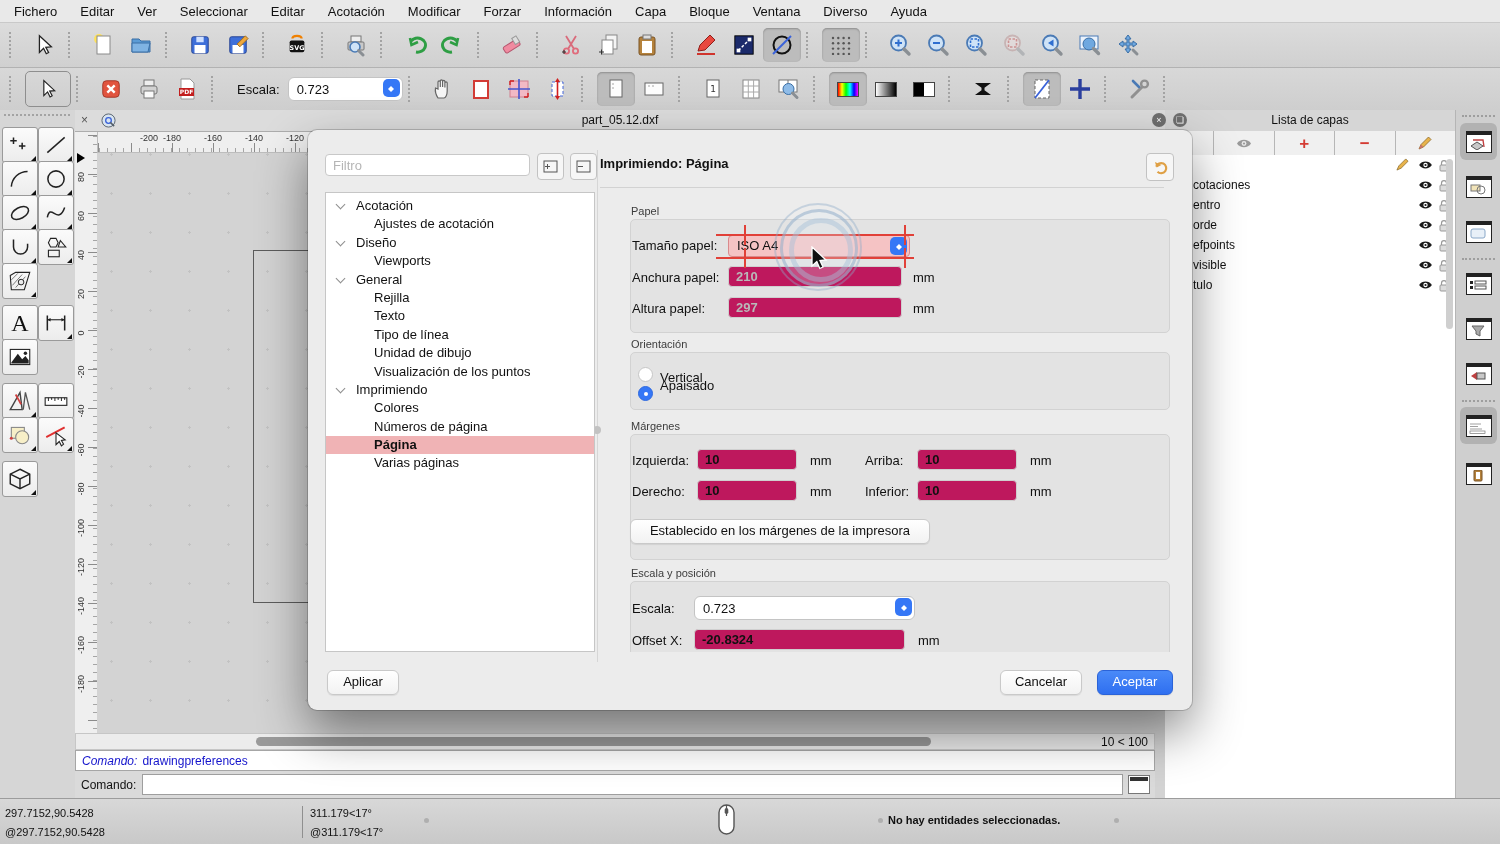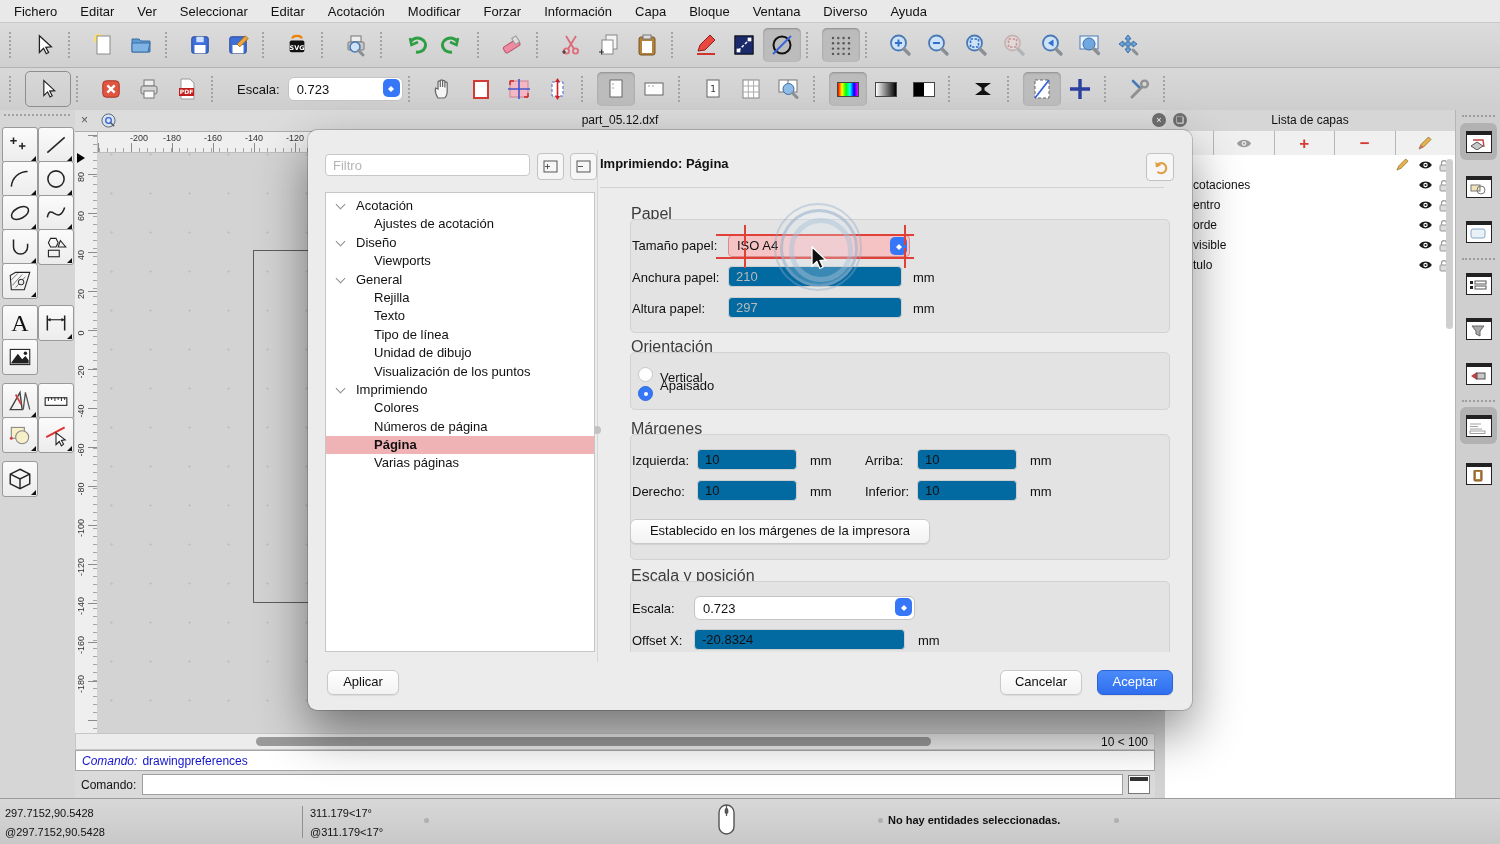--- a/index.html
+++ b/index.html
@@ -118,25 +118,25 @@
   #splitdot{position:absolute;left:285px;top:296px;width:8px;height:8px;border-radius:50%;background:#C2C2C2;}
   #tree{position:absolute;left:17px;top:62px;width:270px;height:460px;background:#fff;border:1px solid #C6C6C6;
         box-sizing:border-box;font-size:13px;padding-top:4px;}
   .trow{position:relative;height:18.4px;line-height:18.4px;white-space:nowrap;}
   .trow .txt1{margin-left:30px;}
   .trow .txt2{margin-left:48px;}
   .trow.sel{background:#F0B3B5;font-weight:bold;}
   .chev{position:absolute;left:11px;top:4px;width:6px;height:6px;border-right:1.6px solid #8E8E8E;
         border-bottom:1.6px solid #8E8E8E;transform:rotate(45deg);}
   #content{position:absolute;left:292px;top:62px;width:572px;height:460px;overflow:hidden;}
-  .glabel{position:absolute;font-size:16px;color:#3C3C3C;}
+  .glabel{position:absolute;font-size:11px;color:#3C3C3C;}
   .gbox{position:absolute;left:30px;width:540px;background:#E3E3E3;border:1px solid #D2D2D2;border-radius:5px;box-sizing:border-box;}
   .flabel{position:absolute;font-size:13px;}
-  .field{position:absolute;background:#0369a1;border:1px solid #CFCFCF;border-radius:4px;height:21px;line-height:19px;
-        font-size:13px;padding-left:7px;box-sizing:border-box;}
+  .field{position:absolute;background:#be185d;border:1px solid #CFCFCF;border-radius:4px;height:21px;line-height:19px;
+        font-size:13px;padding-left:7px;box-sizing:border-box;font-weight:bold;}
   .field.dis{color:#B9B9B9;}
   .radio{position:absolute;width:15px;height:15px;border-radius:50%;background:#fff;border:1px solid #C6C6C6;box-sizing:border-box;}
   .radio.on{background:#3577F6;border-color:#2F6AE0;}
   .radio.on:after{content:'';position:absolute;left:4.5px;top:4.5px;width:4px;height:4px;border-radius:50%;background:#fff;}
   .btn{position:absolute;height:23px;background:linear-gradient(#FFFFFF,#F2F2F2);border:1px solid #C9C9C9;border-radius:6px;
         font-size:13px;text-align:center;line-height:21px;box-shadow:0 1px 1px rgba(0,0,0,.08);}
   .btn.blue{background:linear-gradient(#4A8AF8,#2F6FF0);border-color:#2B63D8;color:#fff;}
   
   .redline{position:absolute;background:#E14038;z-index:6;}
   #pinkcombo{position:absolute;left:420px;top:105px;width:182px;height:22px;background:#F5C3C4;border:1px solid #D98A8C;
@@ -718,21 +718,21 @@
         <path d="M10 10 L14 14" stroke="#55606B" stroke-width="1.6"></path>
       </svg>
     </span>
   <div id="tabtitle">part_05.12.dxf</div>
 </div>
 
 <div class="abs" id="hruler">
   <div class="tmin"></div>
     <div class="tmaj"></div>
   <span style="left:-13px;">20</span>
-  <span style="left:34px;text-align:right;">-200</span>
+  <span style="left:52px;">-200</span>
   <span style="left:75px;">-180</span>
   <span style="left:116px;">-160</span>
   <span style="left:157px;">-140</span>
   <span style="left:198px;">-120</span>
 </div>
 <div class="abs" id="vruler">
   <div class="tmin"></div>
     <div class="tmaj"></div>
   <span style="top:40px;">80</span>
   <span style="top:79px;">60</span>
@@ -863,20 +863,36 @@
         </svg>
       </span>
       <span class="lock">
         <svg width="12" height="13" viewBox="0 0 12 13">
           <rect x="2" y="6" width="8" height="6" rx="1" fill="#DCDCDC" stroke="#9A9A9A"></rect>
           <path d="M3.5 6 V4.2 a2.5 2.5 0 0 1 5 0 V6" fill="none" stroke="#9A9A9A" stroke-width="1.2"></path>
         </svg>
       </span>
     </div>
   <div class="lrow">
+      <span class="nm">efpoints</span>
+      <span class="eye">
+        <svg width="15" height="10" viewBox="0 0 16 11">
+          <path d="M1 5.5 C4 .5 12 .5 15 5.5 C12 10.5 4 10.5 1 5.5 Z" fill="#1A1A1A"></path>
+          <circle cx="8" cy="5.5" r="2.4" fill="#fff"></circle>
+          <circle cx="8" cy="5.5" r="1.2" fill="#1A1A1A"></circle>
+        </svg>
+      </span>
+      <span class="lock">
+        <svg width="12" height="13" viewBox="0 0 12 13">
+          <rect x="2" y="6" width="8" height="6" rx="1" fill="#DCDCDC" stroke="#9A9A9A"></rect>
+          <path d="M3.5 6 V4.2 a2.5 2.5 0 0 1 5 0 V6" fill="none" stroke="#9A9A9A" stroke-width="1.2"></path>
+        </svg>
+      </span>
+    </div>
+  <div class="lrow">
       <span class="nm">visible</span>
       <span class="eye">
         <svg width="15" height="10" viewBox="0 0 16 11">
           <path d="M1 5.5 C4 .5 12 .5 15 5.5 C12 10.5 4 10.5 1 5.5 Z" fill="#1A1A1A"></path>
           <circle cx="8" cy="5.5" r="2.4" fill="#fff"></circle>
           <circle cx="8" cy="5.5" r="1.2" fill="#1A1A1A"></circle>
         </svg>
       </span>
       <span class="lock">
         <svg width="12" height="13" viewBox="0 0 12 13">

